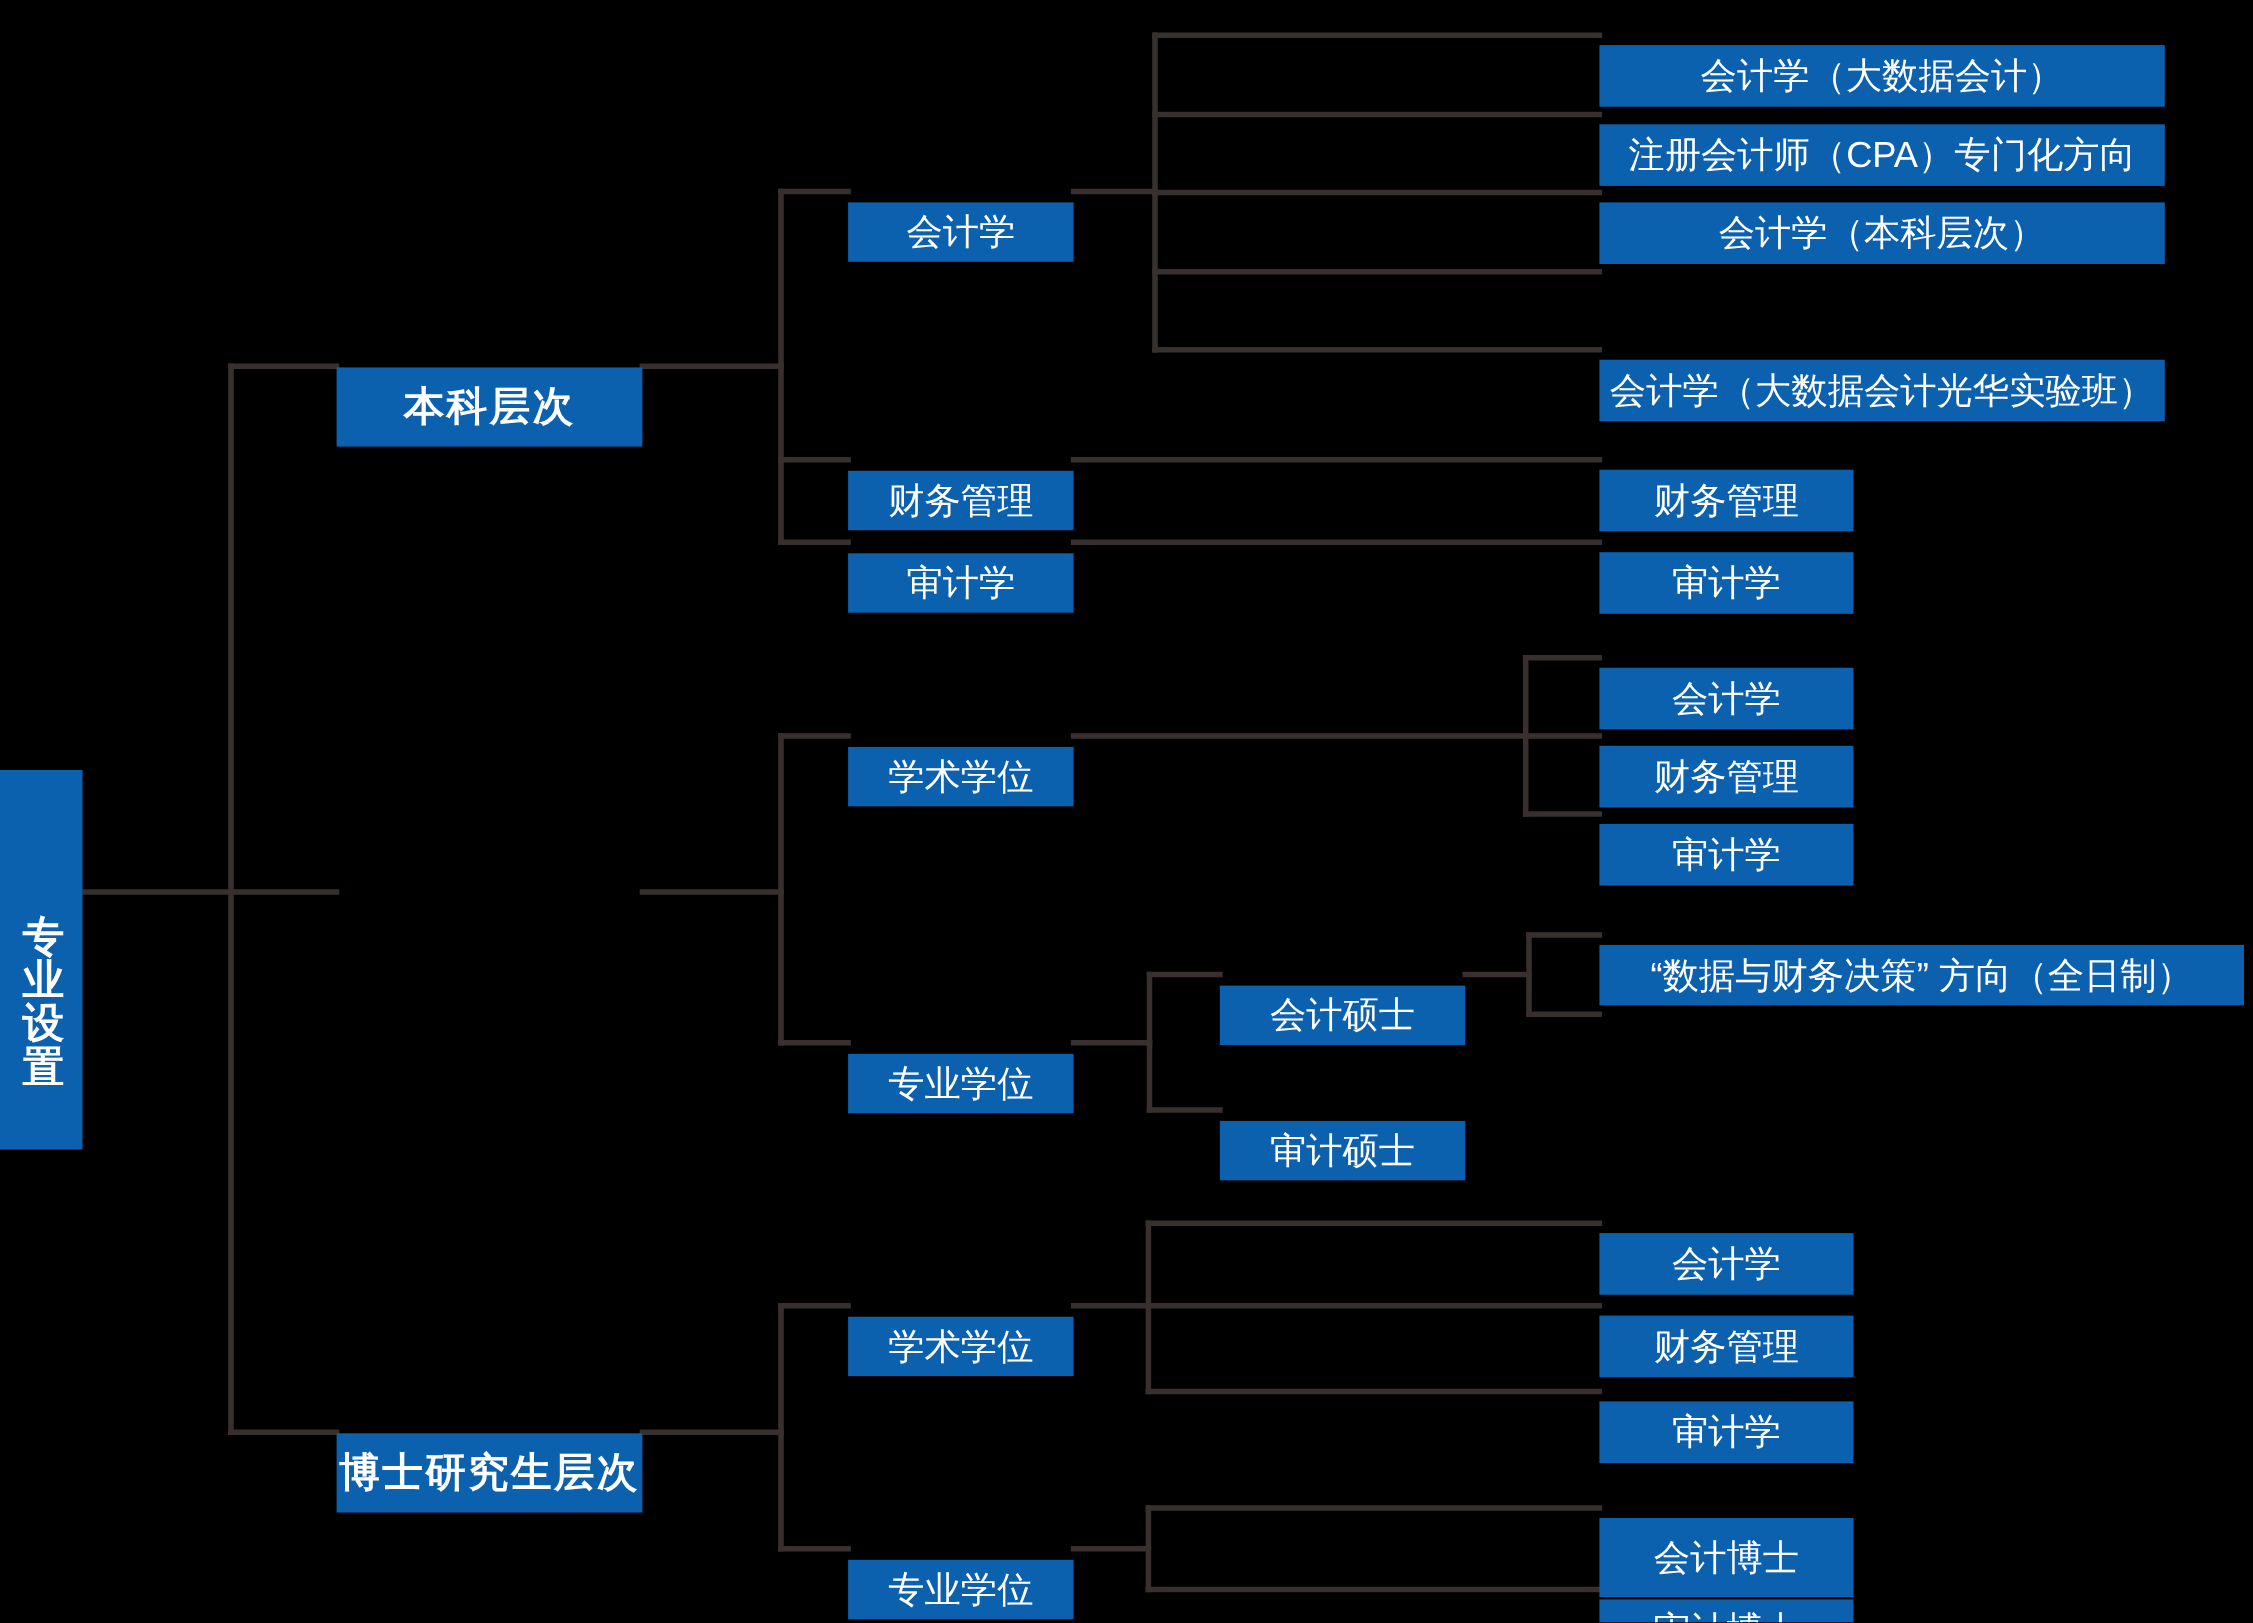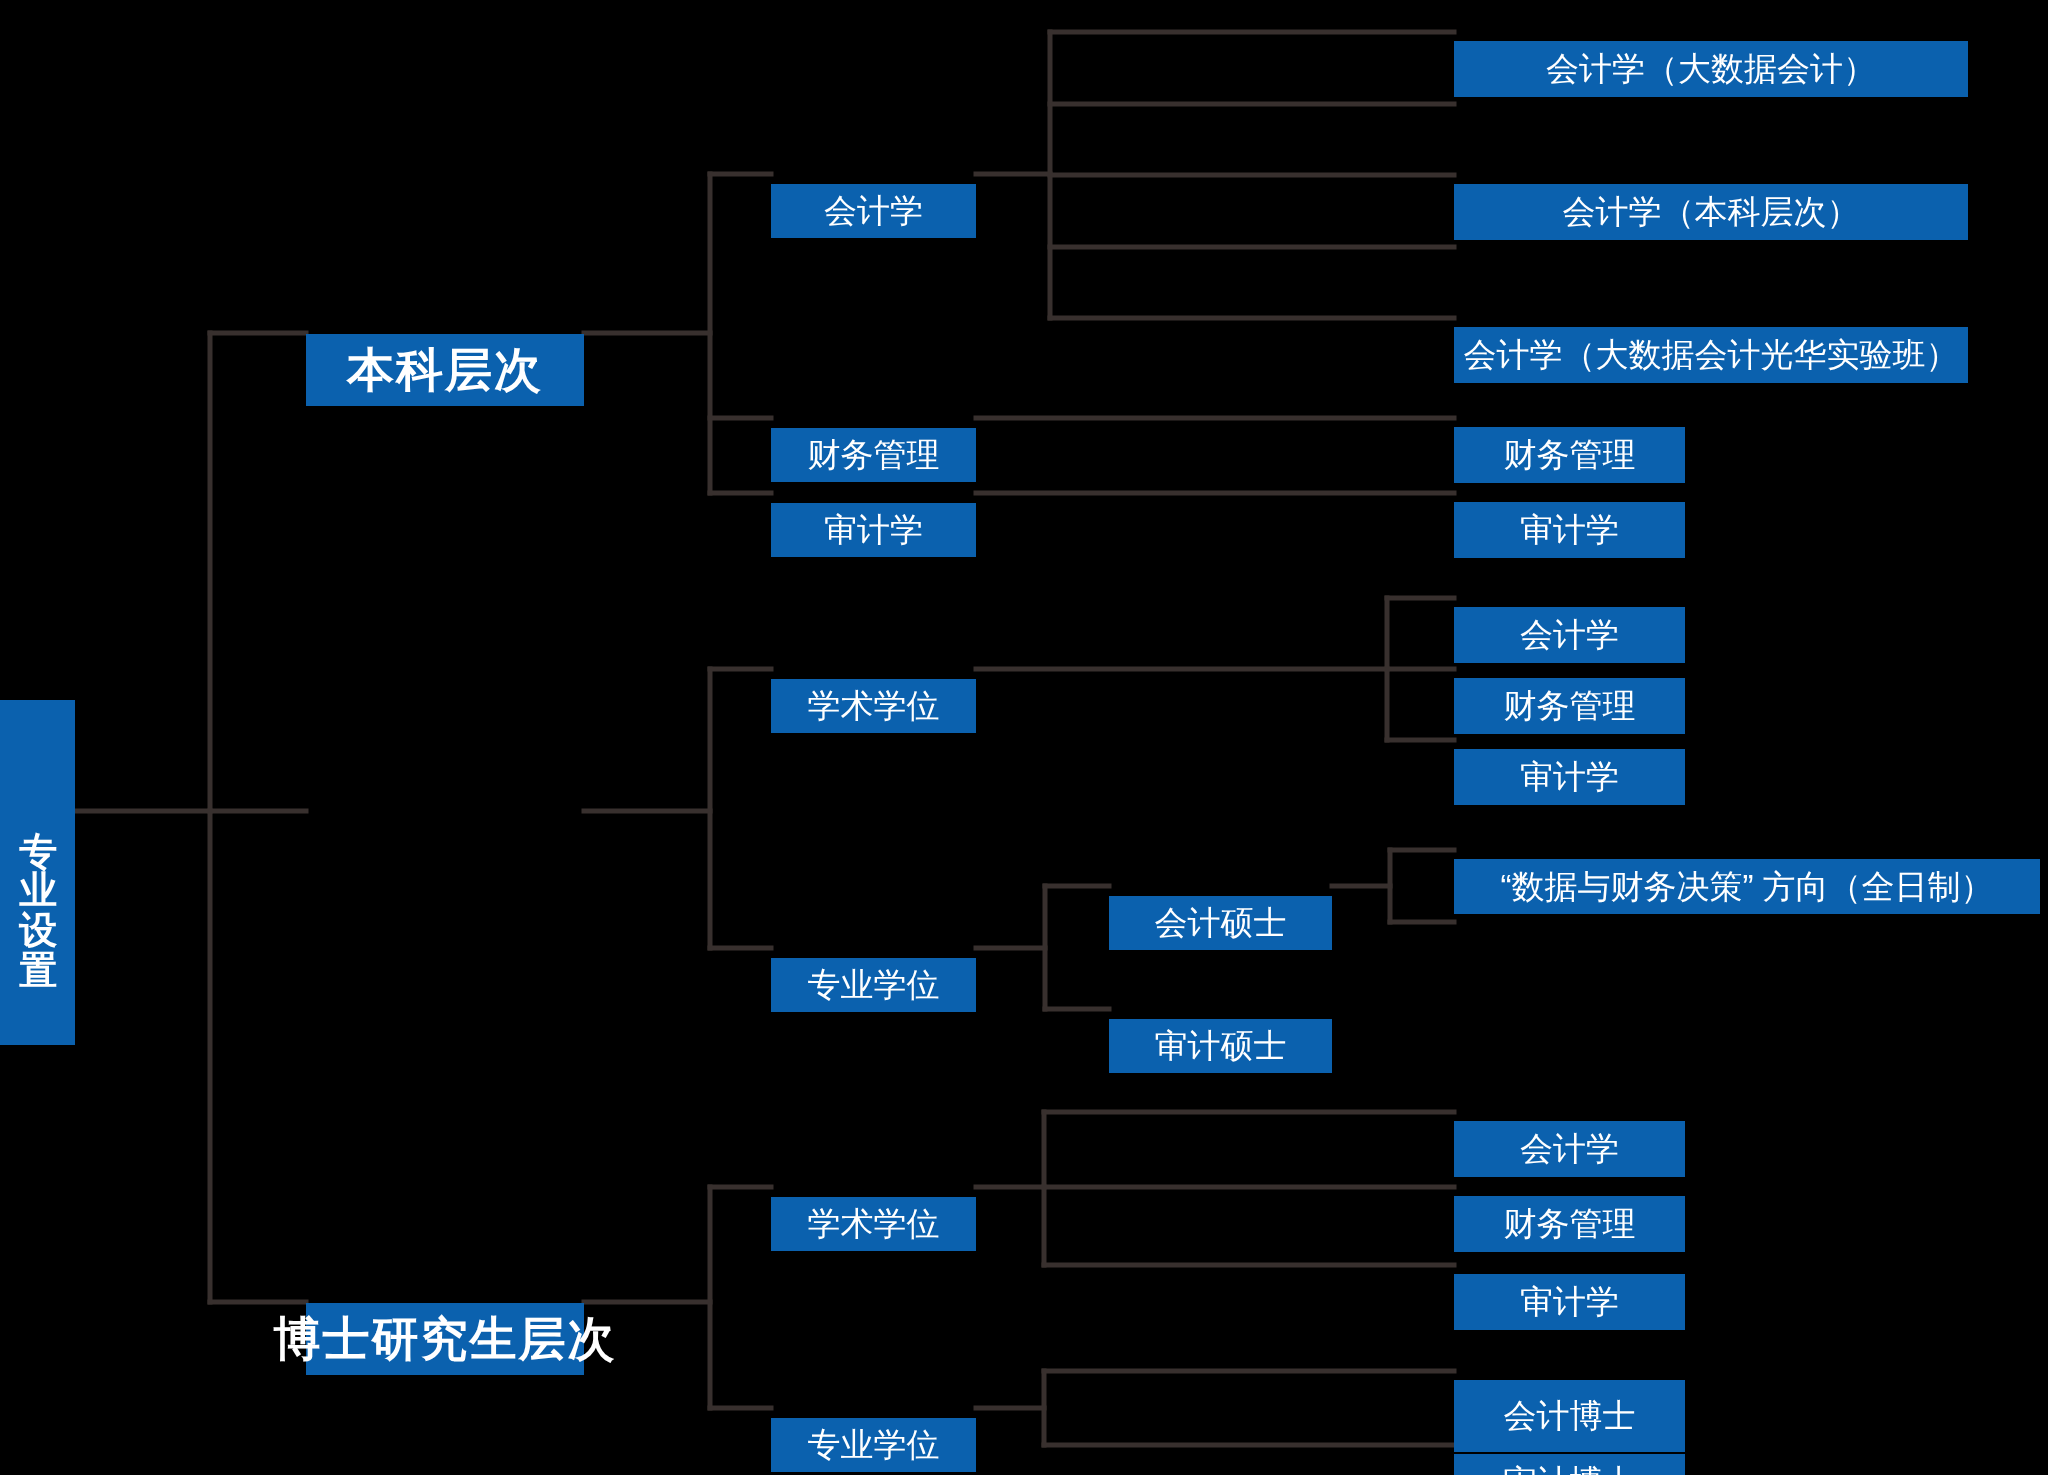--- a/index.html
+++ b/index.html
@@ -13,21 +13,21 @@
     position:relative;width:2048px;height:1475px;background:var(--bg);
     font-family:"Liberation Sans","DejaVu Sans",sans-serif;overflow:hidden;
   }
   svg.lines{position:absolute;left:0;top:0;width:2048px;height:1475px;}
   svg.lines line{stroke:var(--line);stroke-width:5;stroke-linecap:square;}
   .node{
     position:absolute;background:var(--blue);color:var(--text);
     display:flex;align-items:center;justify-content:center;text-align:left;
     font-size:33px;line-height:1.15;box-sizing:border-box;white-space:nowrap;margin-top:37px;
   }
-  .lv1{font-weight:700;font-size:47px;letter-spacing:2px;}
+  .lv1{font-weight:700;font-size:37px;letter-spacing:2px;}
   .root{
     font-weight:700;font-size:38px;
     writing-mode:vertical-rl;text-orientation:upright;
     letter-spacing:40px;
     padding-top:14px;
   }
 </style>
 </head>
 <body>
 
@@ -108,20 +108,21 @@
   <div class="node" style="left:771px;top:642px;width:205px;height:54px;">学术学位</div>
   <div class="node" style="left:771px;top:921px;width:205px;height:54px;">专业学位</div>
 
   <div class="node" style="left:771px;top:1160px;width:205px;height:54px;">学术学位</div>
   <div class="node" style="left:771px;top:1381px;width:205px;height:54px;">专业学位</div>
 
   <div class="node" style="left:1109px;top:859px;width:223px;height:54px;">会计硕士</div>
   <div class="node" style="left:1109px;top:982px;width:223px;height:54px;">审计硕士</div>
 
   <div class="node" style="left:1454px;top:4px;width:514px;height:56px;">会计学（大数据会计）</div>
+  <div class="node" style="left:1454px;top:76px;width:514px;height:56px;">注册会计师（CPA）专门化方向</div>
   <div class="node" style="left:1454px;top:147px;width:514px;height:56px;">会计学（本科层次）</div>
   <div class="node" style="left:1454px;top:290px;width:514px;height:56px;">会计学（大数据会计光华实验班）</div>
 
   <div class="node" style="left:1454px;top:390px;width:231px;height:56px;">财务管理</div>
   <div class="node" style="left:1454px;top:465px;width:231px;height:56px;">审计学</div>
 
   <div class="node" style="left:1454px;top:570px;width:231px;height:56px;">会计学</div>
   <div class="node" style="left:1454px;top:641px;width:231px;height:56px;">财务管理</div>
   <div class="node" style="left:1454px;top:712px;width:231px;height:56px;">审计学</div>
 

